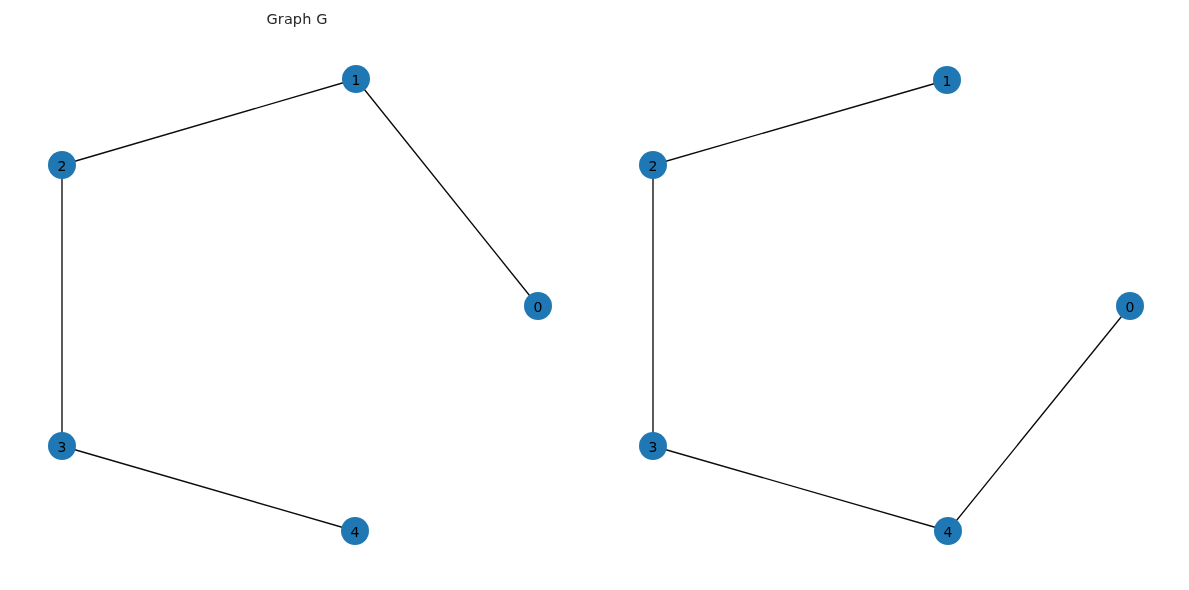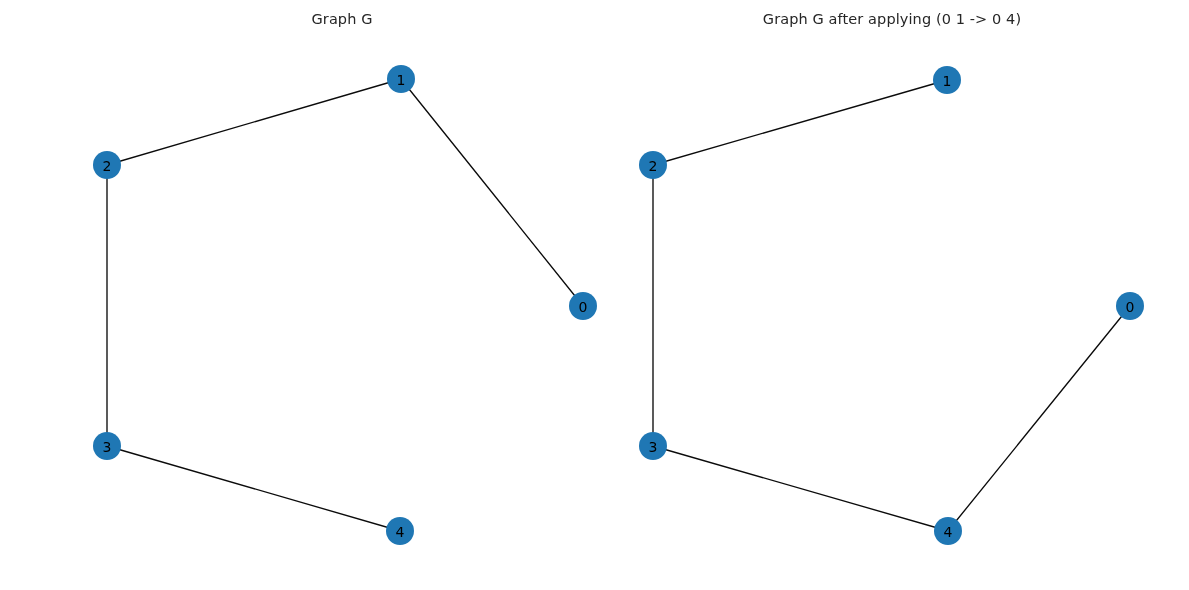--- a/index.html
+++ b/index.html
@@ -19,21 +19,21 @@
     width: 1189px;
     height: 590px;
     background: #ffffff;
   }
   .panel {
     position: absolute;
     top: 0;
     width: 594px;
     height: 590px;
   }
-  #panel-left  { left: 0px; margin-left: 45px; }
+  #panel-left  { left: 0px; }
   #panel-right { left: 595px; }
 
   .panel-title {
     position: absolute;
     top: 11px;
     left: 0;
     width: 594px;
     text-align: center;
     font-size: 14.5px;
     color: #262626;
@@ -100,21 +100,20 @@
           </g>
           <g>
             <circle cx="355" cy="531" r="14" class="node-circle" fill="#1f77b4"></circle>
             <text x="355" y="531.5" class="node-label" fill="#000000">4</text>
           </g>
         </g>
       </svg>
   </div>
 
   <div class="panel" id="panel-right">
-    <div class="panel-title">Graph G after applying (0 1 -&gt; 0 4)</div>
     <svg class="graph-canvas" id="svg-right" viewBox="0 0 594 590">
         <g>
           <line x1="58" y1="165" x2="352" y2="80" class="edge-line" stroke="#0b0b0b"></line>
           <line x1="58" y1="165" x2="58" y2="446" class="edge-line" stroke="#0b0b0b"></line>
           <line x1="58" y1="446" x2="353" y2="531" class="edge-line" stroke="#0b0b0b"></line>
           <line x1="353" y1="531" x2="535" y2="306" class="edge-line" stroke="#0b0b0b"></line>
         </g>
         <g>
           <g>
             <circle cx="352" cy="80" r="14" class="node-circle" fill="#1f77b4"></circle>

